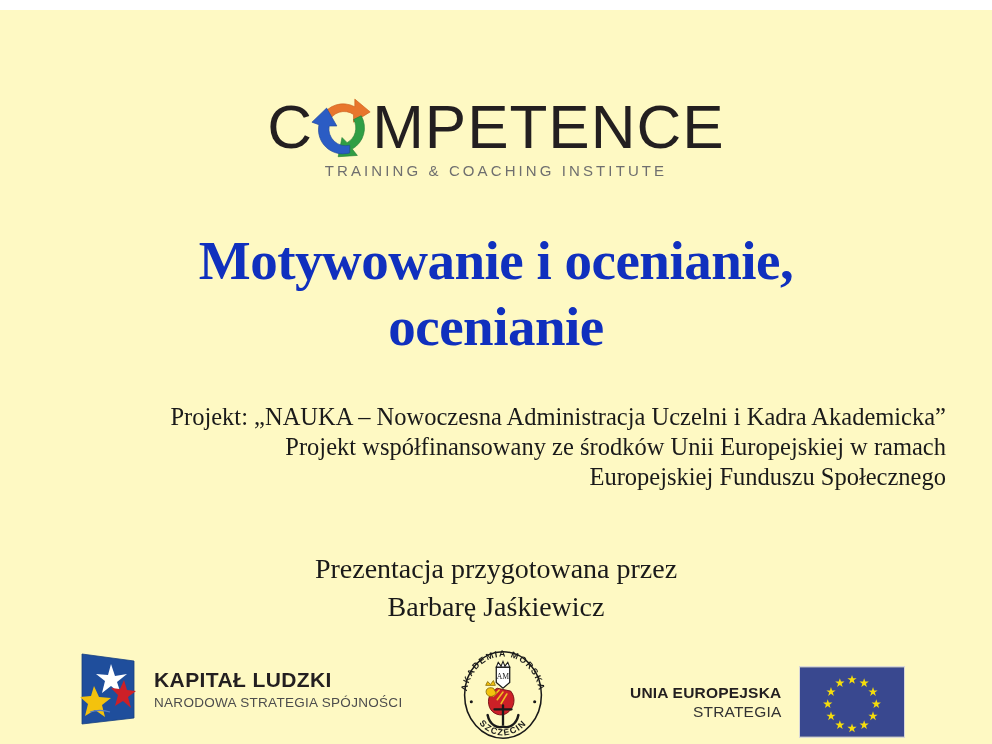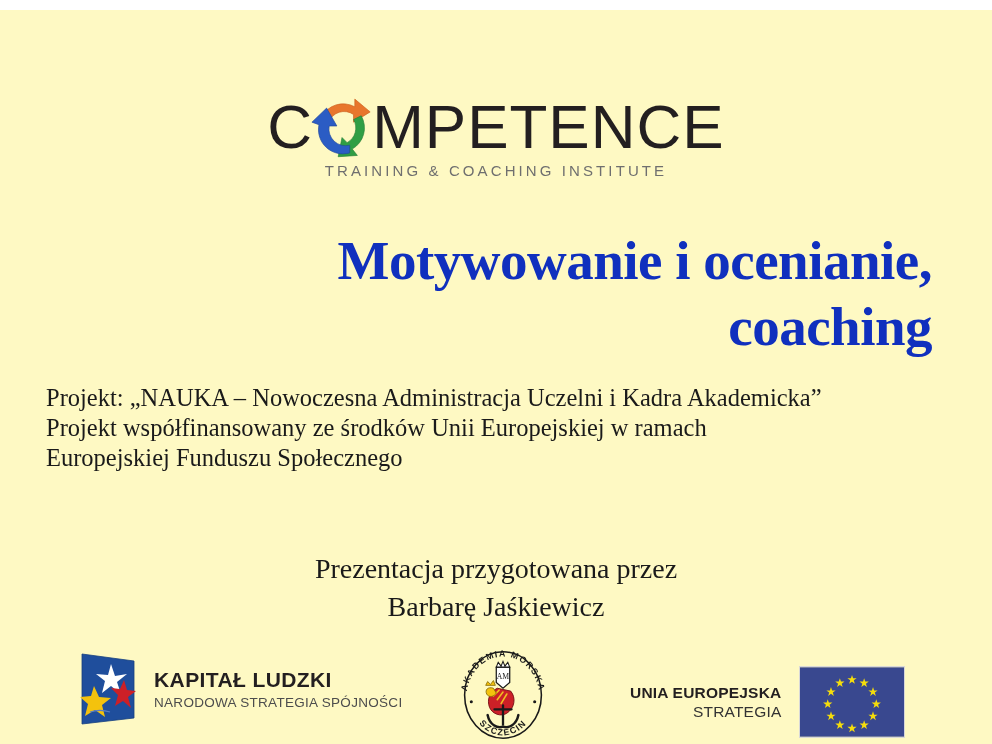--- a/index.html
+++ b/index.html
@@ -62,36 +62,36 @@
     margin-top: 2px;
     white-space: nowrap;
   }
 
   
   .title {
     position: absolute;
     left: 60px;
     top: 218px;
     width: 872px;
-    text-align: right;
+    text-align: center;
     color: #1030be;
     font-family: "Liberation Serif", serif;
     font-weight: bold;
     font-size: 55px;
     line-height: 66px;
     letter-spacing: -0.5px;
   }
 
   
   .project-info {
     position: absolute;
     left: 46px;
-    top: 373px;
+    top: 392px;
     width: 900px;
-    text-align: left;
+    text-align: right;
     color: #1a1a1a;
     font-size: 24.5px;
     line-height: 30px;
   }
 
   
   .presenter {
     position: absolute;
     left: 96px;
     top: 540px;
@@ -179,21 +179,21 @@
 
           <path d="M62 92 A38 38 0 0 1 14 48 L3 44 L26 22 L42 50 L30 50 A26 26 0 0 0 62 80 Z" fill="#2B5CC4"></path>
           <path d="M62 92 A38 38 0 0 1 14 48 L3 44 L26 22 L42 50 L30 50 A26 26 0 0 0 62 80 Z" fill="none" stroke="#1F479C" stroke-width="1"></path>
         </svg></span><span class="logo-letter">MPETENCE</span>
     </div>
     <div class="logo-tagline">TRAINING &amp; COACHING INSTITUTE</div>
   </div>
 
   <div class="title" style="color: rgb(16, 48, 190);">
     <div>Motywowanie i ocenianie,</div>
-    <div>coaching</div>
+    <div>ocenianie</div>
   </div>
 
   <div class="project-info">
     <div>Projekt: „NAUKA – Nowoczesna Administracja Uczelni i Kadra Akademicka”</div>
     <div>Projekt współfinansowany ze środków Unii Europejskiej w ramach</div>
     <div>Europejskiej Funduszu Społecznego</div>
   </div>
 
   <div class="presenter">
     <div>Prezentacja przygotowana przez</div>

